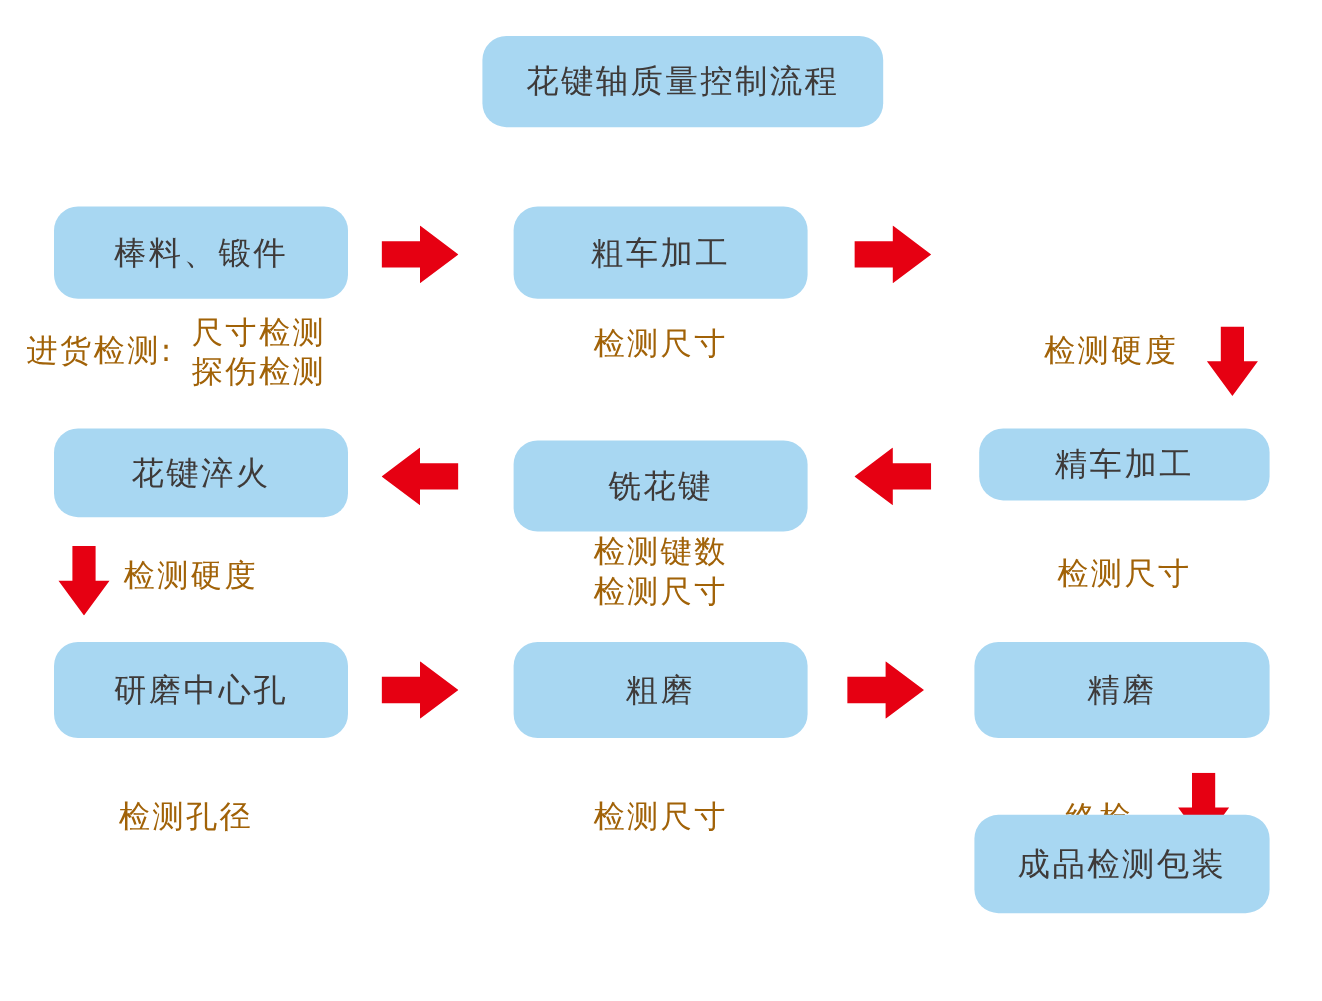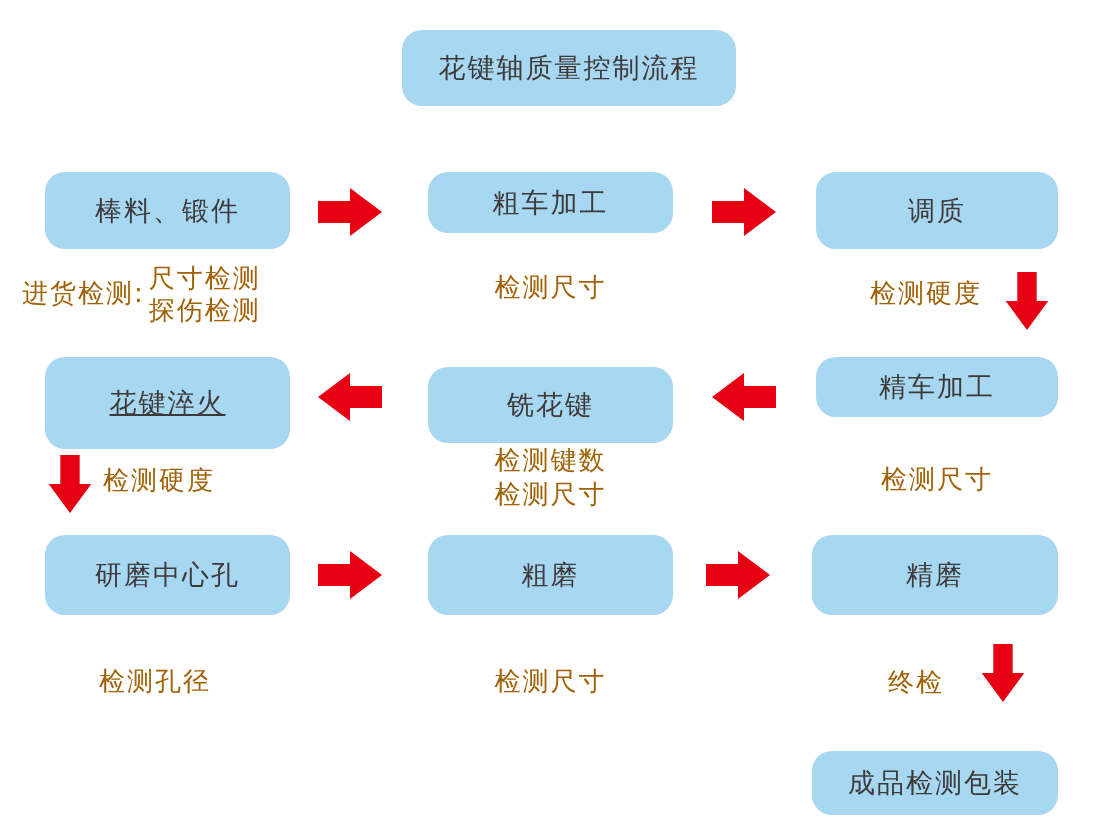--- a/index.html
+++ b/index.html
@@ -15,34 +15,33 @@
   }
   .ann{
     position:absolute;font-size:26px;letter-spacing:2px;color:#a16207;
     line-height:1.2;white-space:nowrap;
   }
   .center{text-align:center;}
   .arrow{position:absolute;line-height:0;}
   .arrow svg polygon{fill:#e60012;}
   .incoming{display:flex;align-items:center;}
   .inc-label{font-size:26px;letter-spacing:2px;}
-  .inc-lines{display:flex;flex-direction:column;margin-left:4px;}
+  .inc-lines{display:flex;flex-direction:column;margin-left:15px;}
   .inc-lines span{font-size:26px;letter-spacing:2px;line-height:32px;}
   .two-line{line-height:34px;}
 </style>
 </head>
 <body>
 
 <div class="canvas">
 
   <div class="node" style="left:374px;top:30px;width:334px;height:76px;margin-left:28px;">花键轴质量控制流程</div>
 
   <div class="node" style="left:45px;top:172px;width:245px;height:77px;">棒料、锻件</div>
-  <div class="node" style="left:428px;top:172px;width:245px;height:61px;">粗车加工</div>
-  <div class="node" style="left:816px;top:172px;width:242px;height:77px;">调质</div>
+  <div class="node" style="left:428px;top:172px;width:245px;height:77px;">粗车加工</div>
 
   <div class="arrow" style="left:318px;top:188px;">
     <svg width="64" height="48" viewBox="0 0 64 48">
         <polygon points="0,13 32,13 32,0 64,24 32,48 32,35 0,35" fill="#e60012"></polygon>
       </svg>
   </div>
   <div class="arrow" style="left:712px;top:188px;">
     <svg width="64" height="48" viewBox="0 0 64 48">
         <polygon points="0,13 32,13 32,0 64,24 32,48 32,35 0,35" fill="#e60012"></polygon>
       </svg>
@@ -56,21 +55,21 @@
     </span>
   </div>
   <div class="ann center" style="left:428px;top:272px;width:245px;">检测尺寸</div>
   <div class="ann center" style="left:836px;top:278px;width:180px;">检测硬度</div>
   <div class="arrow" style="left:1005px;top:272px;">
     <svg width="44" height="58" viewBox="0 0 44 60">
         <polygon points="12,0 32,0 32,30 44,30 22,60 0,30 12,30" fill="#e60012"></polygon>
       </svg>
   </div>
 
-  <div class="node" style="left:45px;top:357px;width:245px;height:92px;text-decoration:underline;">花键淬火</div>
+  <div class="node" style="left:45px;top:357px;width:245px;height:74px;">花键淬火</div>
   <div class="node" style="left:428px;top:357px;width:245px;height:76px;margin-top:10px;">铣花键</div>
   <div class="node" style="left:816px;top:357px;width:242px;height:60px;">精车加工</div>
 
   <div class="arrow" style="left:318px;top:373px;">
     <svg width="64" height="48" viewBox="0 0 64 48">
         <polygon points="64,13 32,13 32,0 0,24 32,48 32,35 64,35" fill="#e60012"></polygon>
       </svg>
   </div>
   <div class="arrow" style="left:712px;top:373px;">
     <svg width="64" height="48" viewBox="0 0 64 48">
@@ -107,15 +106,15 @@
 
   <div class="ann center" style="left:45px;top:666px;width:220px;">检测孔径</div>
   <div class="ann center" style="left:428px;top:666px;width:245px;">检测尺寸</div>
   <div class="ann center" style="left:856px;top:667px;width:120px;">终检</div>
   <div class="arrow" style="left:981px;top:644px;">
     <svg width="44" height="58" viewBox="0 0 44 60">
         <polygon points="12,0 32,0 32,30 44,30 22,60 0,30 12,30" fill="#e60012"></polygon>
       </svg>
   </div>
 
-  <div class="node" style="left:812px;top:751px;width:246px;height:64px;">成品检测包装</div>
+  <div class="node" style="left:812px;top:679px;width:246px;height:82px;">成品检测包装</div>
 
 </div>
 
 </body></html>

